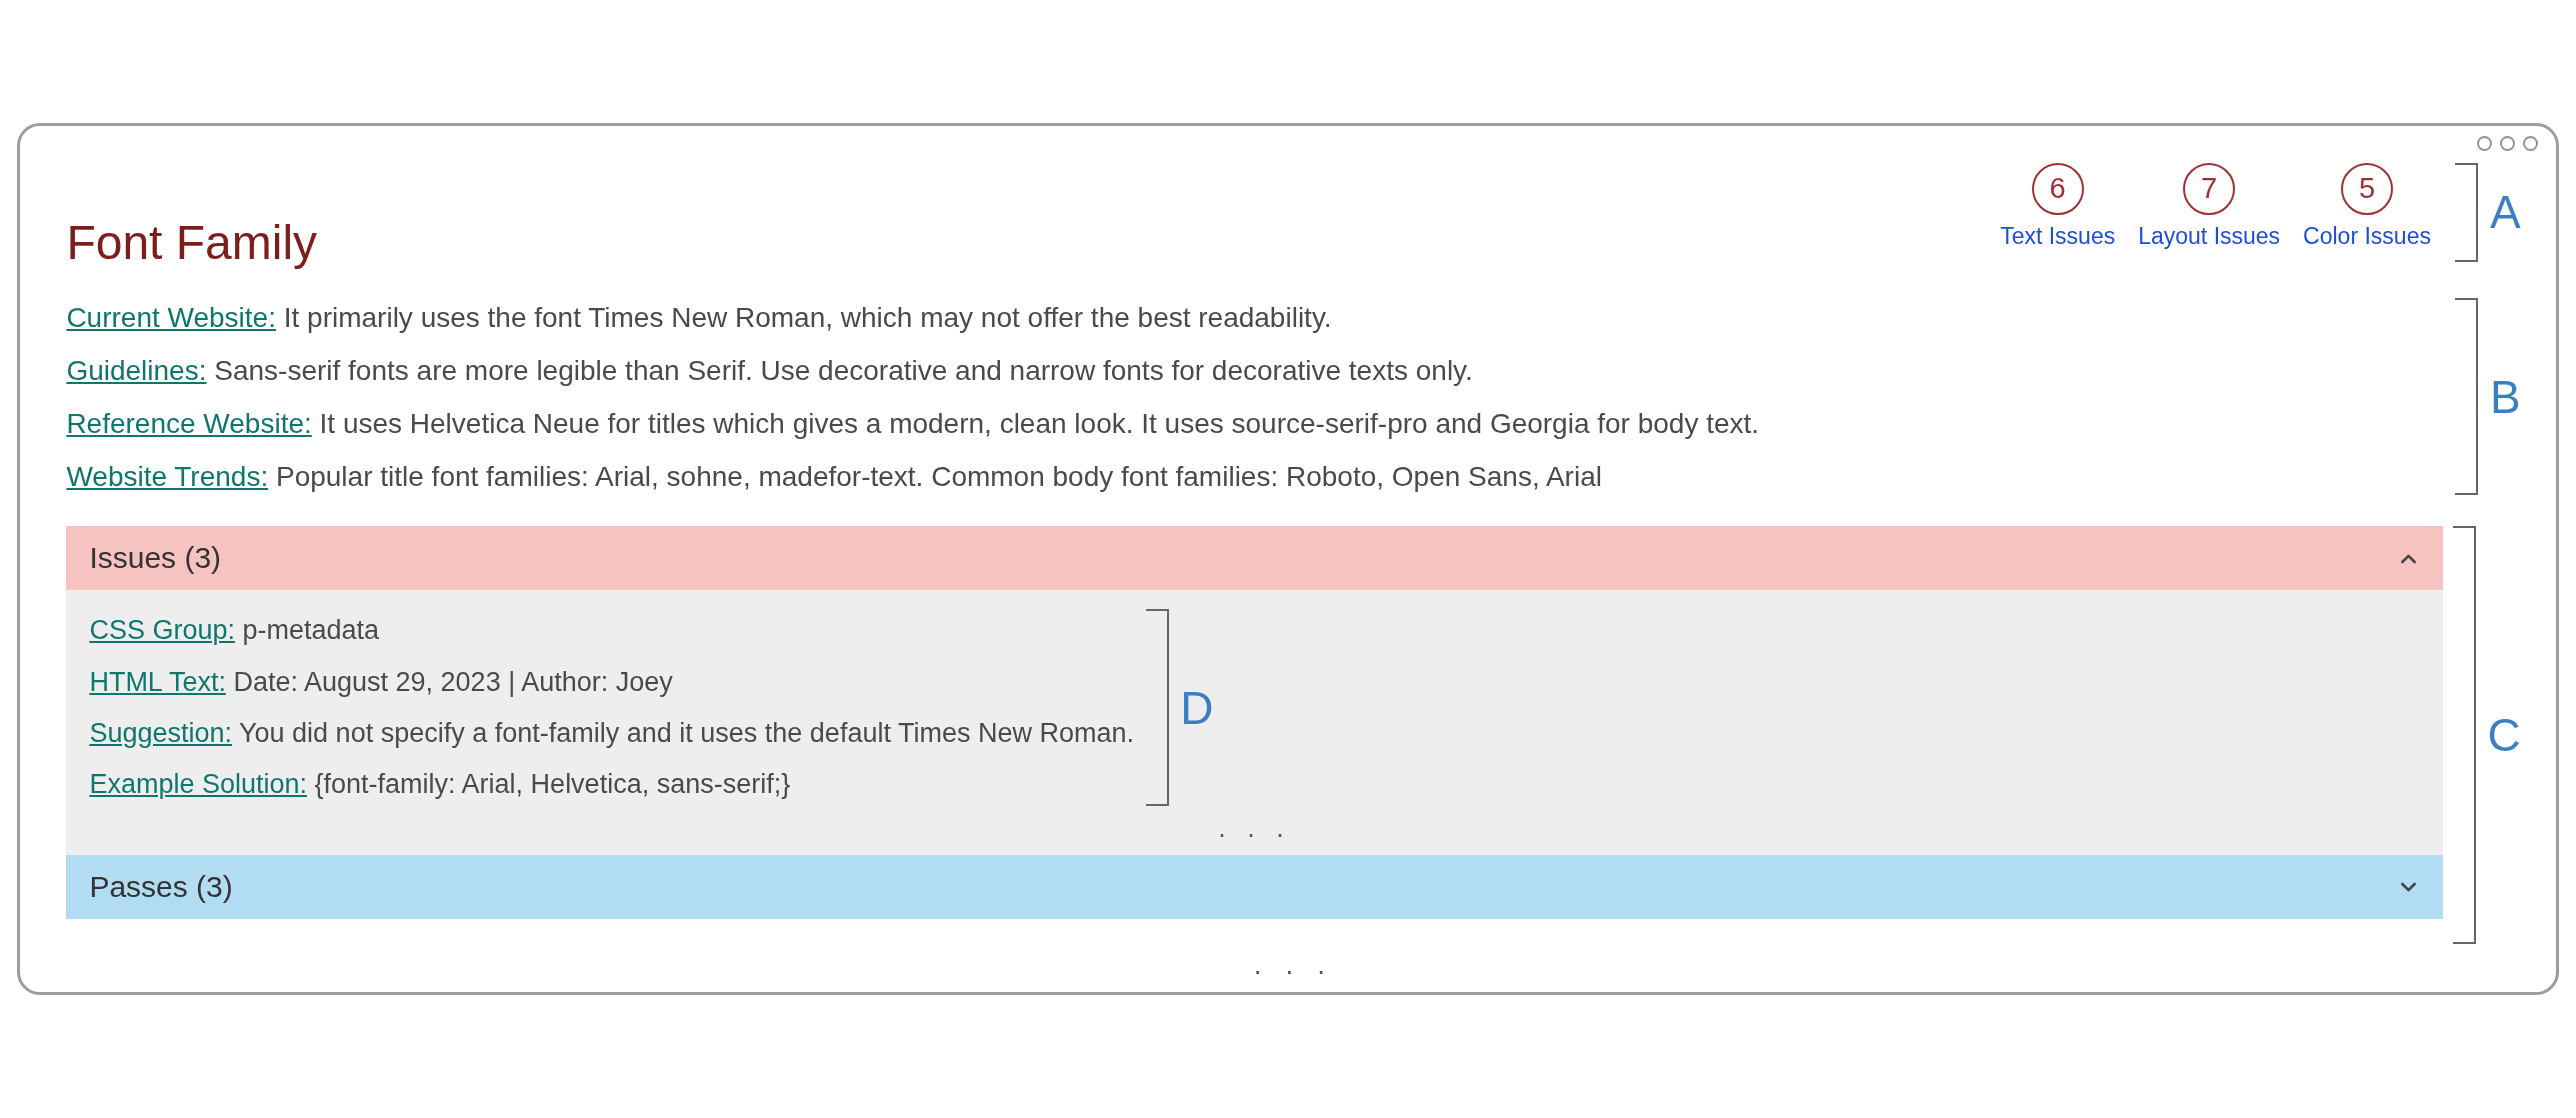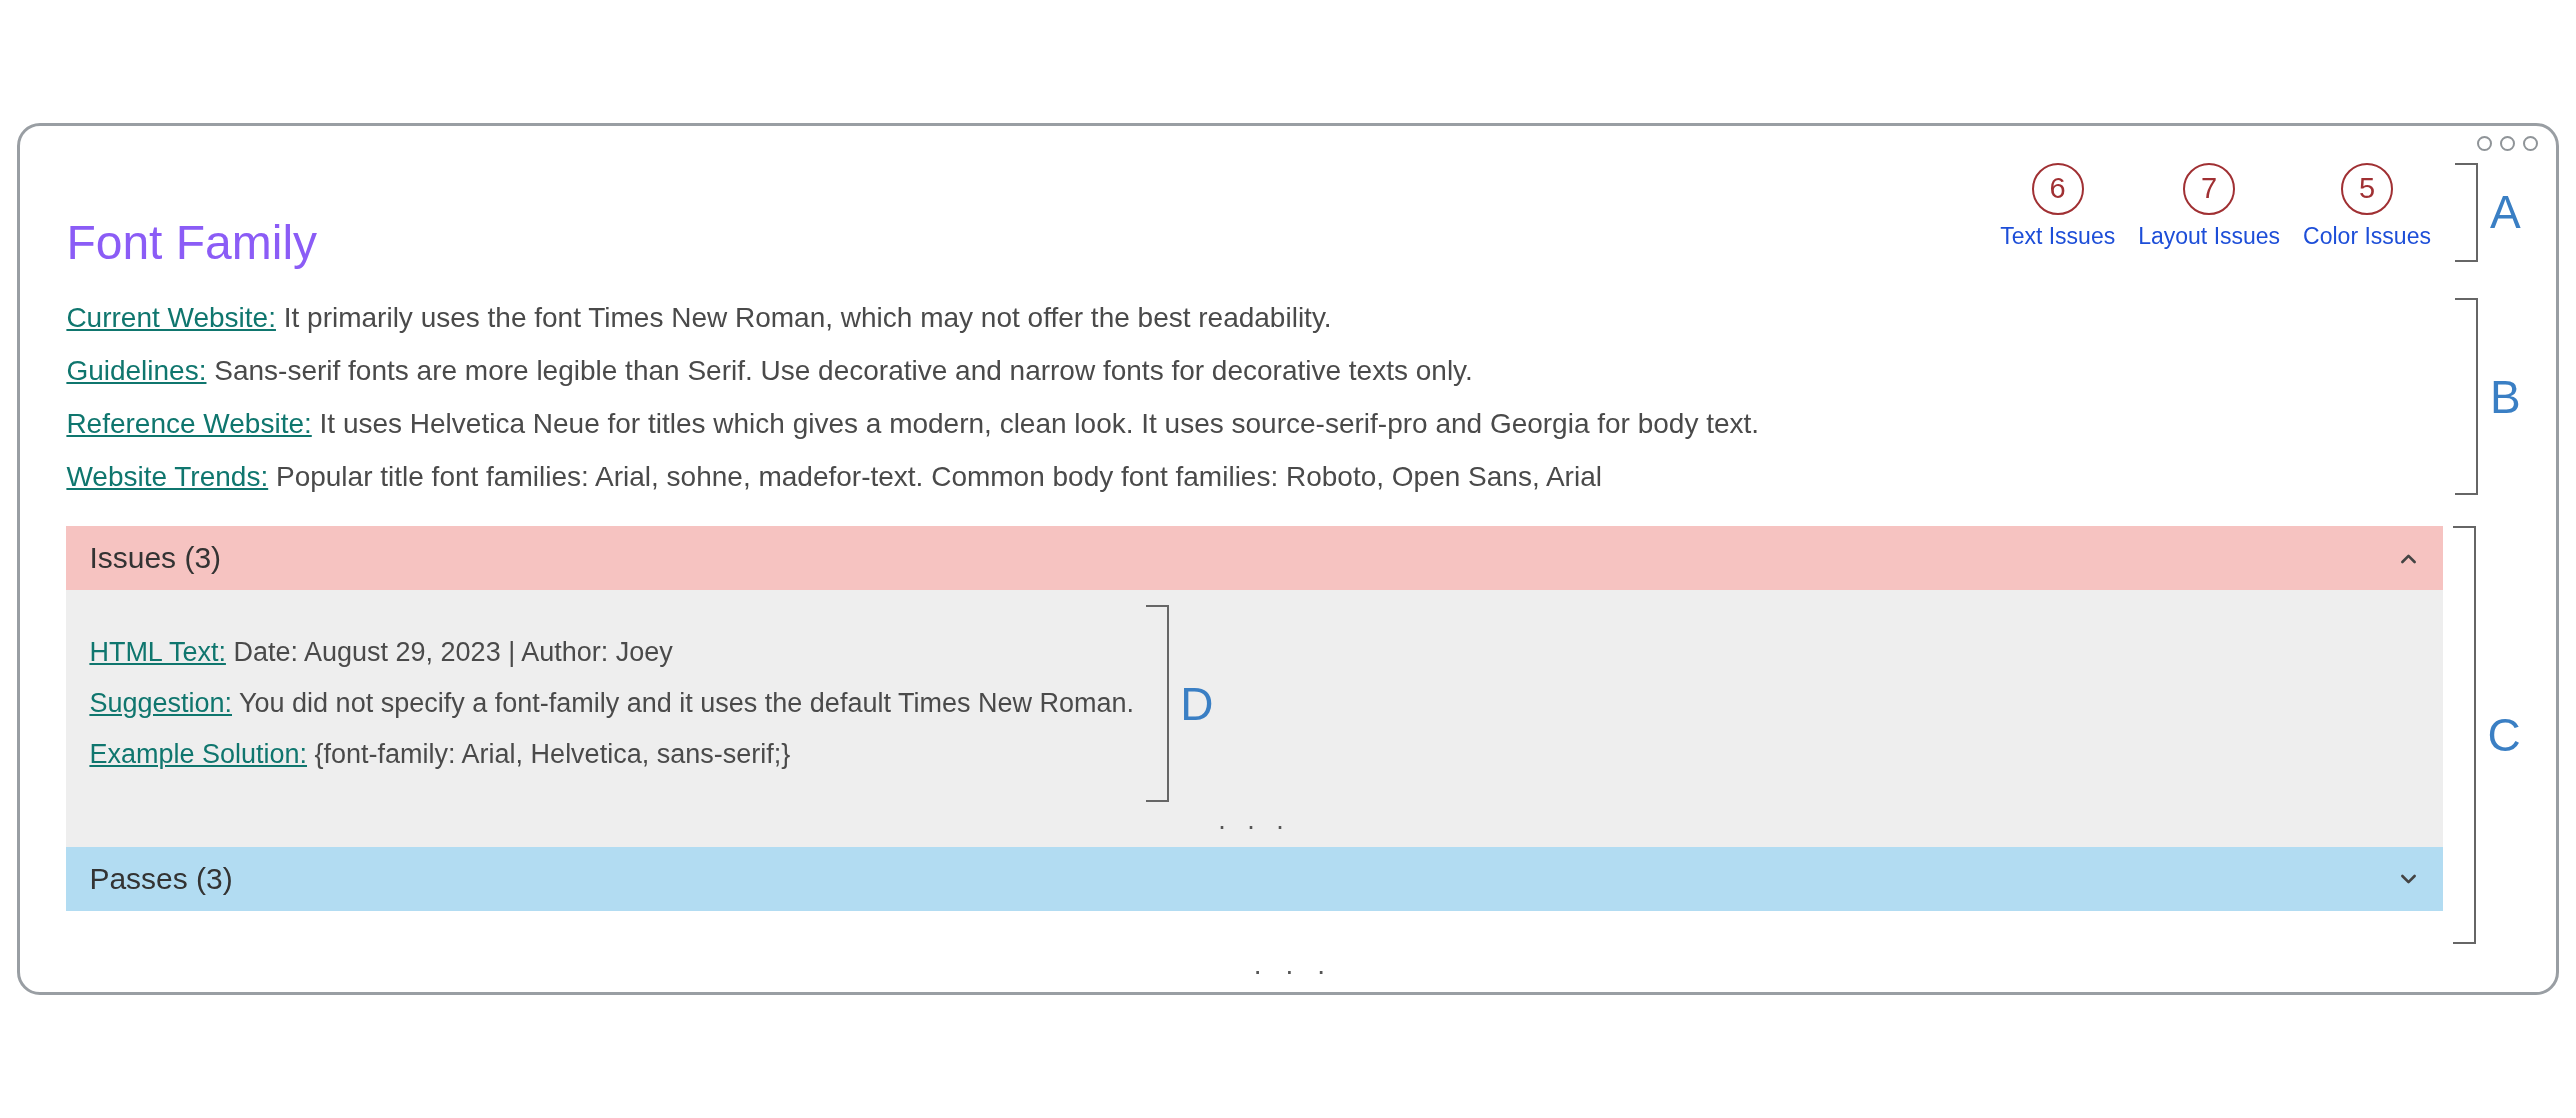--- a/index.html
+++ b/index.html
@@ -40,21 +40,21 @@
   padding: 11.6px 35px 0 46px;
 }
 .top-row {
   display: flex;
   align-items: flex-start;
   justify-content: space-between;
 }
 .page-title {
   font-size: 48px;
   font-weight: 300;
-  color: #8b5cf6;
+  color: #7f1d1d;
   margin-top: 52px;
 }
 .summary-group {
   display: flex;
   align-items: flex-start;
   gap: 12.8px;
 }
 .summary-items {
   display: flex;
   gap: 23px;
@@ -257,20 +257,24 @@
           <span class="chev">
             <svg viewBox="0 0 24 24" fill="none" stroke="#444" stroke-width="3" stroke-linecap="round" stroke-linejoin="round">
                 <polyline points="5 16 12 9 19 16"></polyline>
               </svg>
           </span>
         </div>
 
         <div class="issue-detail">
           <div class="detail-row-wrap">
             <div class="detail-lines">
+              <div class="detail-line">
+                <span class="info-label">CSS Group:</span>
+                <span>p-metadata</span>
+              </div>
               <div class="detail-line">
                 <span class="info-label">HTML Text:</span>
                 <span>Date: August 29, 2023 | Author: Joey</span>
               </div>
               <div class="detail-line">
                 <span class="info-label">Suggestion:</span>
                 <span>You did not specify a font-family and it uses the default Times New Roman.</span>
               </div>
               <div class="detail-line">
                 <span class="info-label">Example Solution:</span>

